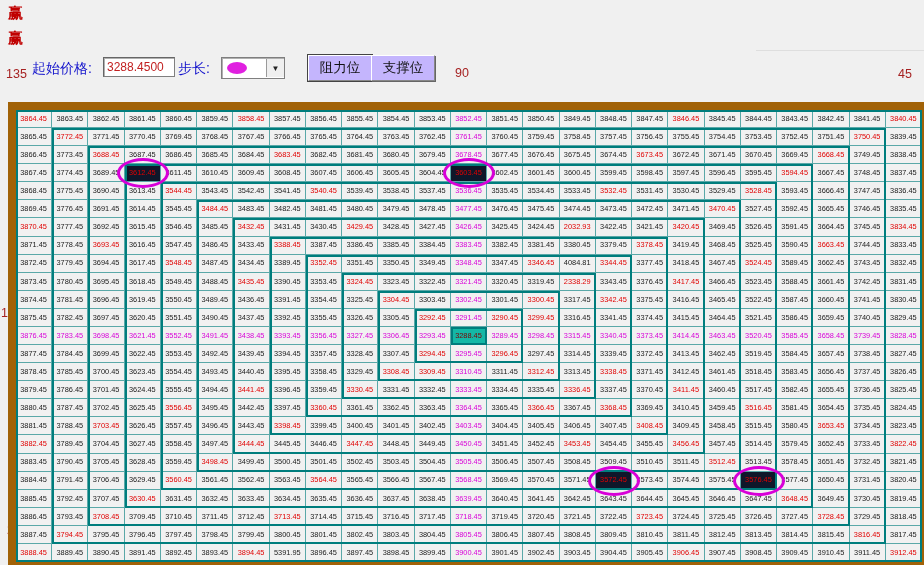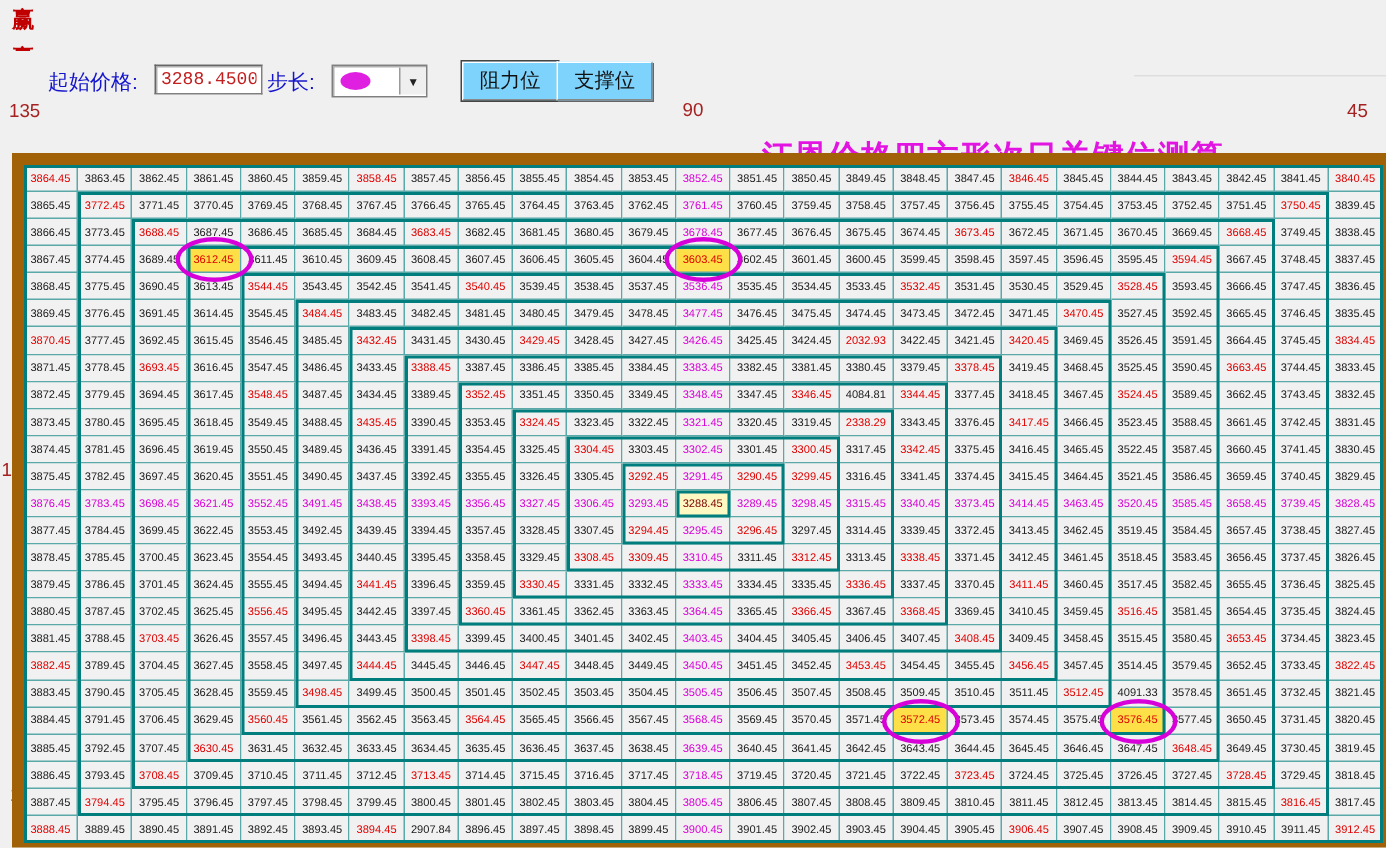--- a/index.html
+++ b/index.html
@@ -5,49 +5,49 @@
   html,body{margin:0;padding:0}
   body{width:924px;height:565px;position:relative;background:#f0f0f0;
        font-family:"Liberation Sans","DejaVu Sans",sans-serif;overflow:hidden}
   .titlebar{position:absolute;left:0;top:0;width:924px;height:26px;background:#f0f0f0;
             border-bottom:1px solid #e3e3e3;display:flex;align-items:center}
   .logo{color:#c00000;font-weight:bold;font-size:15px;margin:0 7px 0 8px}
   .wtitle{font-size:13px;color:#1c1c1c}
   .menubar{position:absolute;left:0;top:26px;width:924px;height:24px;background:#f0f0f0;
            border-bottom:1px solid #dedede;display:flex;align-items:center}
   .mi{font-size:13px;color:#111;margin-right:22px;cursor:default}
-  .toolbar{position:absolute;left:0;top:34px;width:756px;height:40px;background:#f0f0f0}
+  .toolbar{position:absolute;left:0;top:48px;width:756px;height:40px;background:#f0f0f0}
   .tlabel{position:absolute;font-size:14px;color:#1414cc;top:12px}
   .tinput{position:absolute;left:103px;top:9px;width:64px;height:18px;background:#fff;
           border:1px solid #7f7f7f;border-top-color:#666;border-left-color:#666;
           box-shadow:inset 1px 1px 0 #b0b0b0;color:#c22020;font-size:12px;padding:0 3px;
-          font-family:Liberation Mono, monospace}
+          font-family:Liberation Sans, sans-serif}
   .combo{position:absolute;left:221px;top:9px;width:62px;height:20px;background:#fff;
          border:1px solid #7f7f7f;box-shadow:inset 1px 1px 0 #b0b0b0;display:flex;align-items:center}
   .swatch{width:20px;height:12px;border-radius:50%;background:#e020e0;margin-left:5px}
   .combo-arrow{margin-left:auto;width:17px;height:18px;background:#efefef;border-left:1px solid #9a9a9a;
                display:flex;align-items:center;justify-content:center;font-size:8px;color:#222}
-  .tbtn{position:absolute;top:7px;width:62px;height:24px;background:#7dd3fc;color:#111;font-size:13.5px;
+  .tbtn{position:absolute;top:7px;width:62px;height:24px;background:#c4b5fd;color:#111;font-size:13.5px;
         border:1px solid #888;border-top-color:#fff;border-left-color:#fff;
         box-shadow:1px 1px 0 #666;display:flex;align-items:center;justify-content:center;cursor:default}
   .tbtn.default{outline:1px solid #444}
   .heading{position:absolute;left:508px;top:56px;font-size:21px;font-weight:bold;color:#e214e2;
            letter-spacing:1px;white-space:nowrap}
   .angle{position:absolute;font-size:12.5px;color:#a62222}
   .gridwrap{position:absolute;left:8px;top:102px;width:906px;height:452px;
             border:8px solid #a16207;background:#f1f1f1;box-sizing:content-box}
   .grid{position:absolute;inset:0;display:grid;
         grid-template-columns:repeat(25,1fr);grid-template-rows:repeat(25,1fr)}
   .cell{overflow:hidden;display:flex;align-items:center;justify-content:center;
         font-size:7.4px;line-height:1;white-space:nowrap;color:#1a1a1a;
         border-right:1px solid #5aa8a8;border-bottom:1px solid #5aa8a8;background:#f1f1f1}
   .cell.r{color:#e00000}
   .cell.m{color:#d800d8}
-  .cell.C{background:#fef9c3;color:#7c0000}
-  .cell.Y{background:#fde047;color:#e00000}
+  .cell.C{background:#14b8a6;color:#7c0000}
+  .cell.Y{background:#0f172a;color:#e00000}
   .overlay{position:absolute;inset:0;pointer-events:none}
   .ring{position:absolute;border:2px solid #007d7d;box-sizing:border-box}
   .ellipse{position:absolute;width:52px;height:30px;border:3px solid #d800d8;border-radius:50%;
            transform:translate(-50%,-50%);box-sizing:border-box}
 </style>
 </head>
 <body>
 
 <div class="titlebar">
   <span class="logo">赢</span>
@@ -569,21 +569,21 @@
       <div class="cell k">3503.45</div>
       <div class="cell k">3504.45</div>
       <div class="cell m">3505.45</div>
       <div class="cell k">3506.45</div>
       <div class="cell k">3507.45</div>
       <div class="cell k">3508.45</div>
       <div class="cell k">3509.45</div>
       <div class="cell k">3510.45</div>
       <div class="cell k">3511.45</div>
       <div class="cell r">3512.45</div>
-      <div class="cell k">4091.33</div>
+      <div class="cell k">3513.45</div>
       <div class="cell k">3578.45</div>
       <div class="cell k">3651.45</div>
       <div class="cell k">3732.45</div>
       <div class="cell k">3821.45</div>
       <div class="cell k">3884.45</div>
       <div class="cell k">3791.45</div>
       <div class="cell k">3706.45</div>
       <div class="cell k">3629.45</div>
       <div class="cell r">3560.45</div>
       <div class="cell k">3561.45</div>
@@ -681,21 +681,21 @@
       <div class="cell k">3815.45</div>
       <div class="cell r">3816.45</div>
       <div class="cell k">3817.45</div>
       <div class="cell r">3888.45</div>
       <div class="cell k">3889.45</div>
       <div class="cell k">3890.45</div>
       <div class="cell k">3891.45</div>
       <div class="cell k">3892.45</div>
       <div class="cell k">3893.45</div>
       <div class="cell r">3894.45</div>
-      <div class="cell k">2907.84</div>
+      <div class="cell k">5391.95</div>
       <div class="cell k">3896.45</div>
       <div class="cell k">3897.45</div>
       <div class="cell k">3898.45</div>
       <div class="cell k">3899.45</div>
       <div class="cell m">3900.45</div>
       <div class="cell k">3901.45</div>
       <div class="cell k">3902.45</div>
       <div class="cell k">3903.45</div>
       <div class="cell k">3904.45</div>
       <div class="cell k">3905.45</div>

